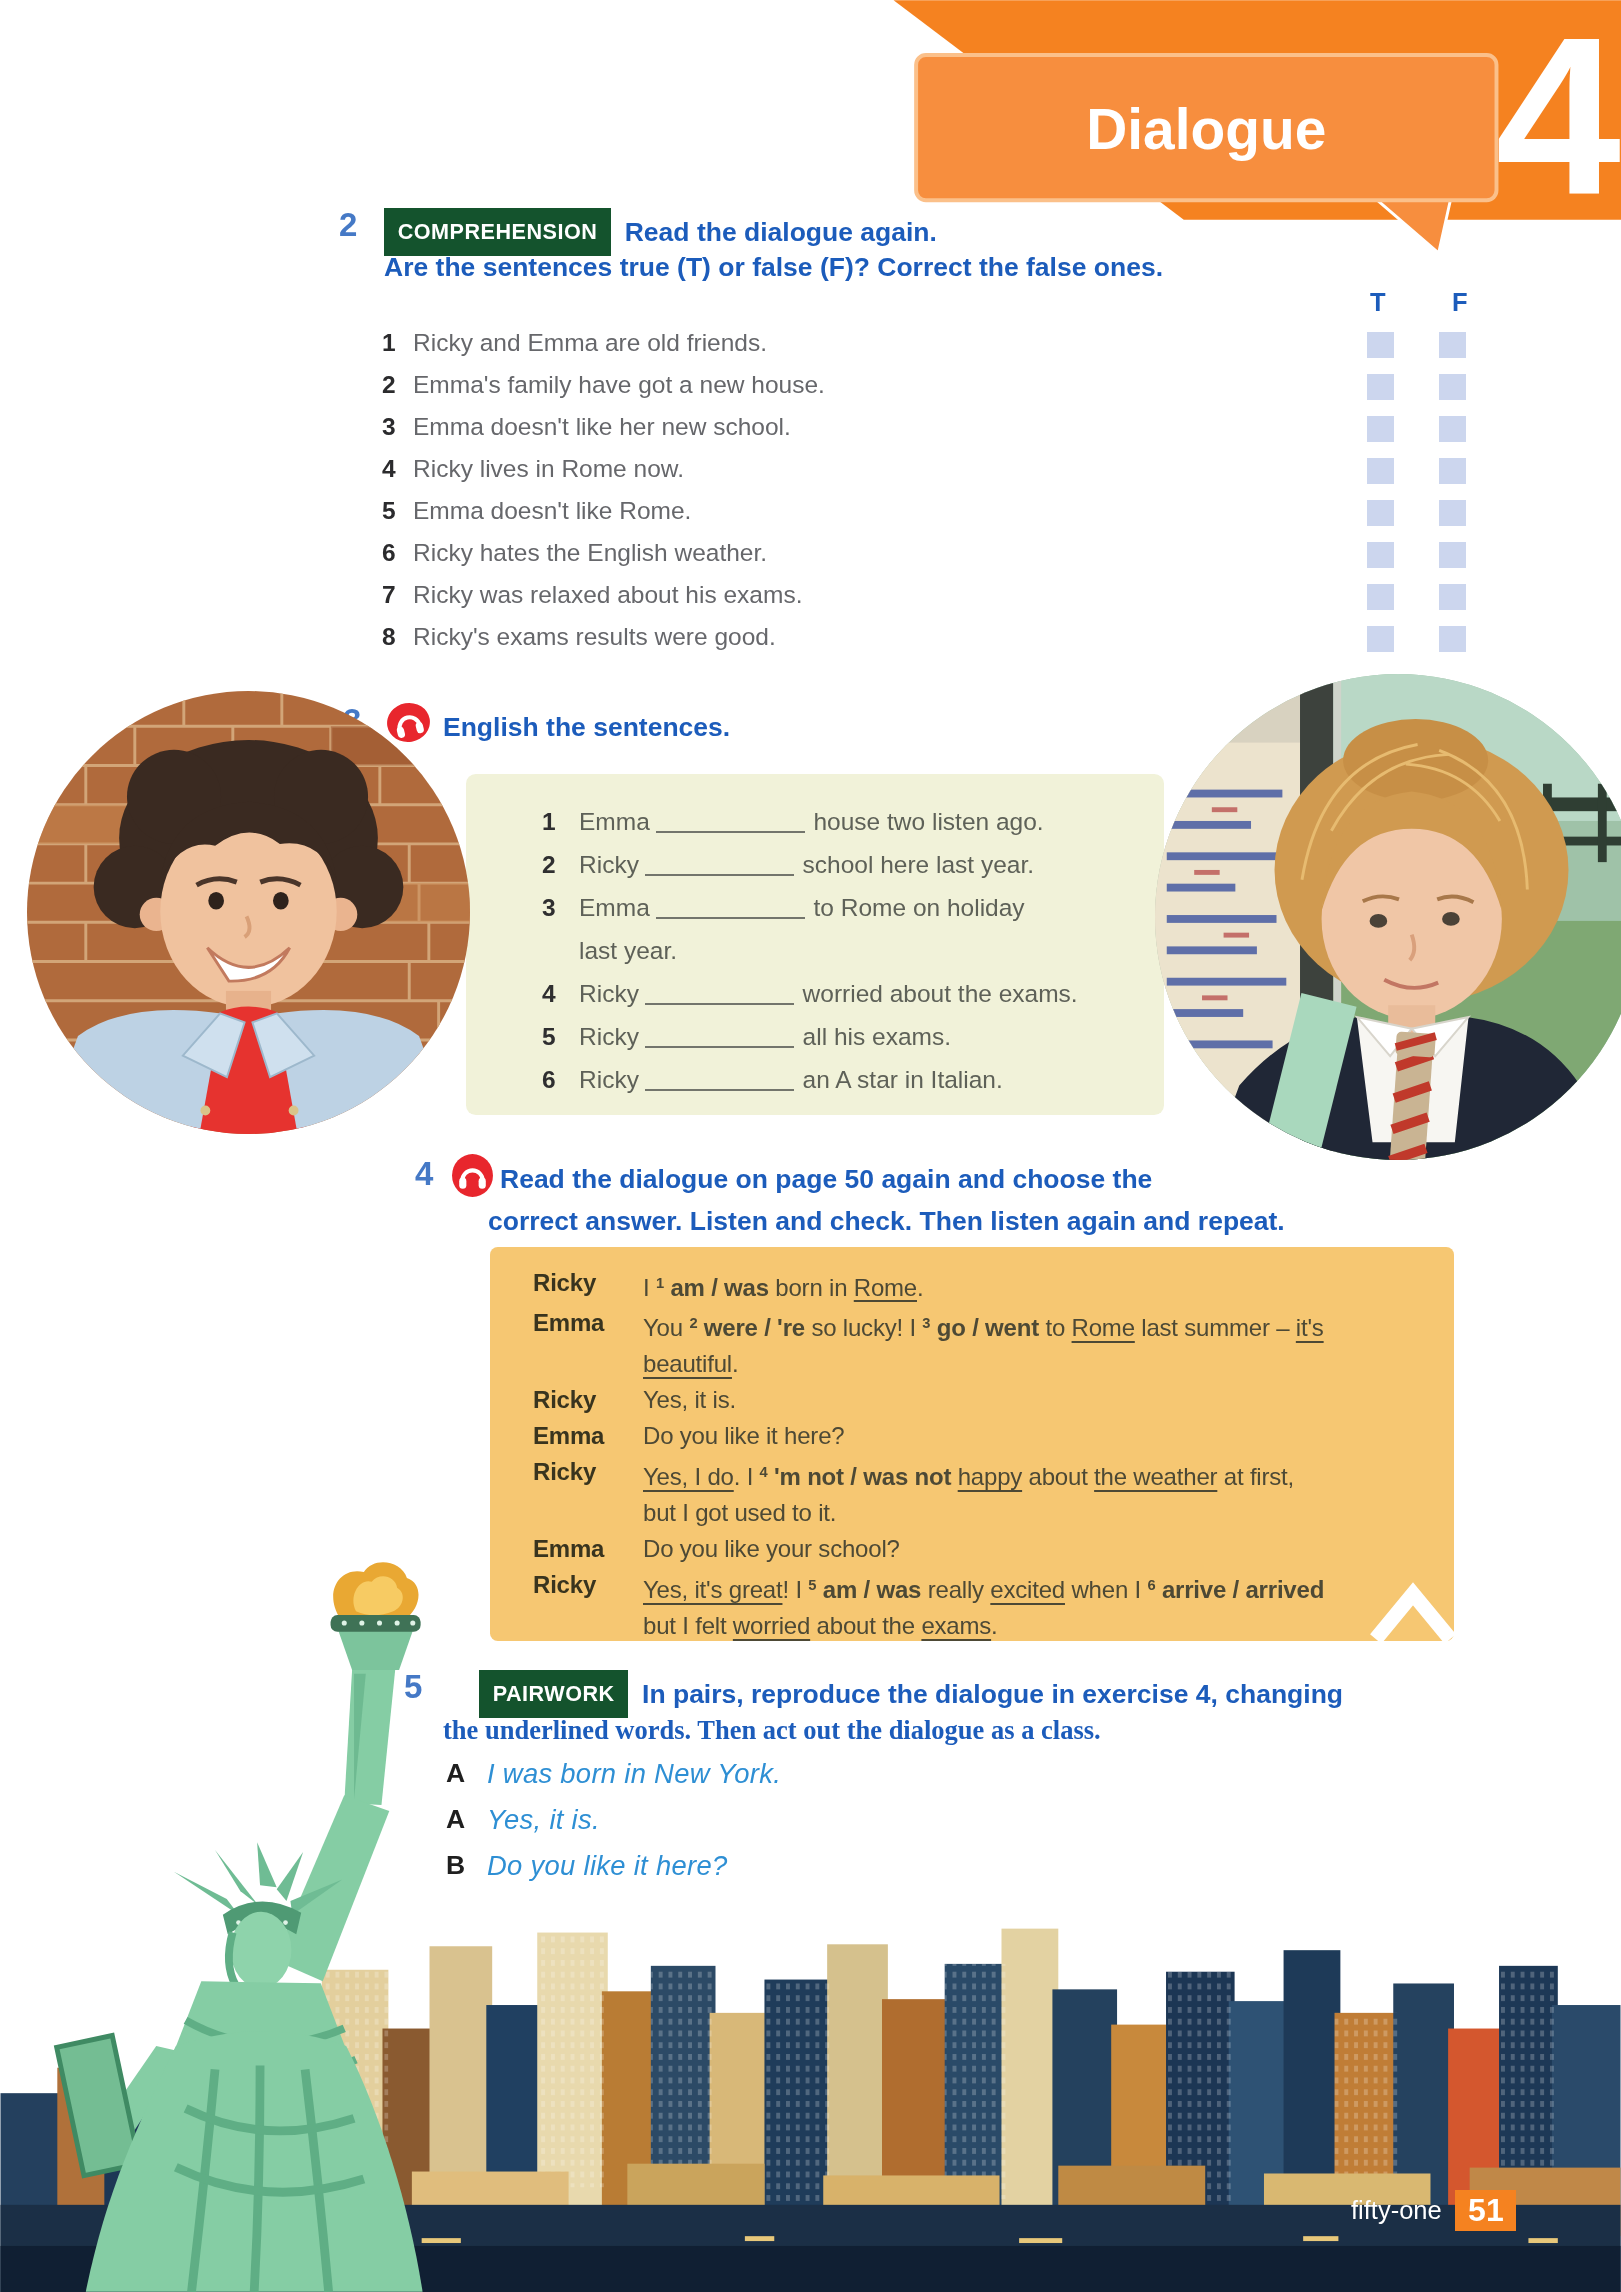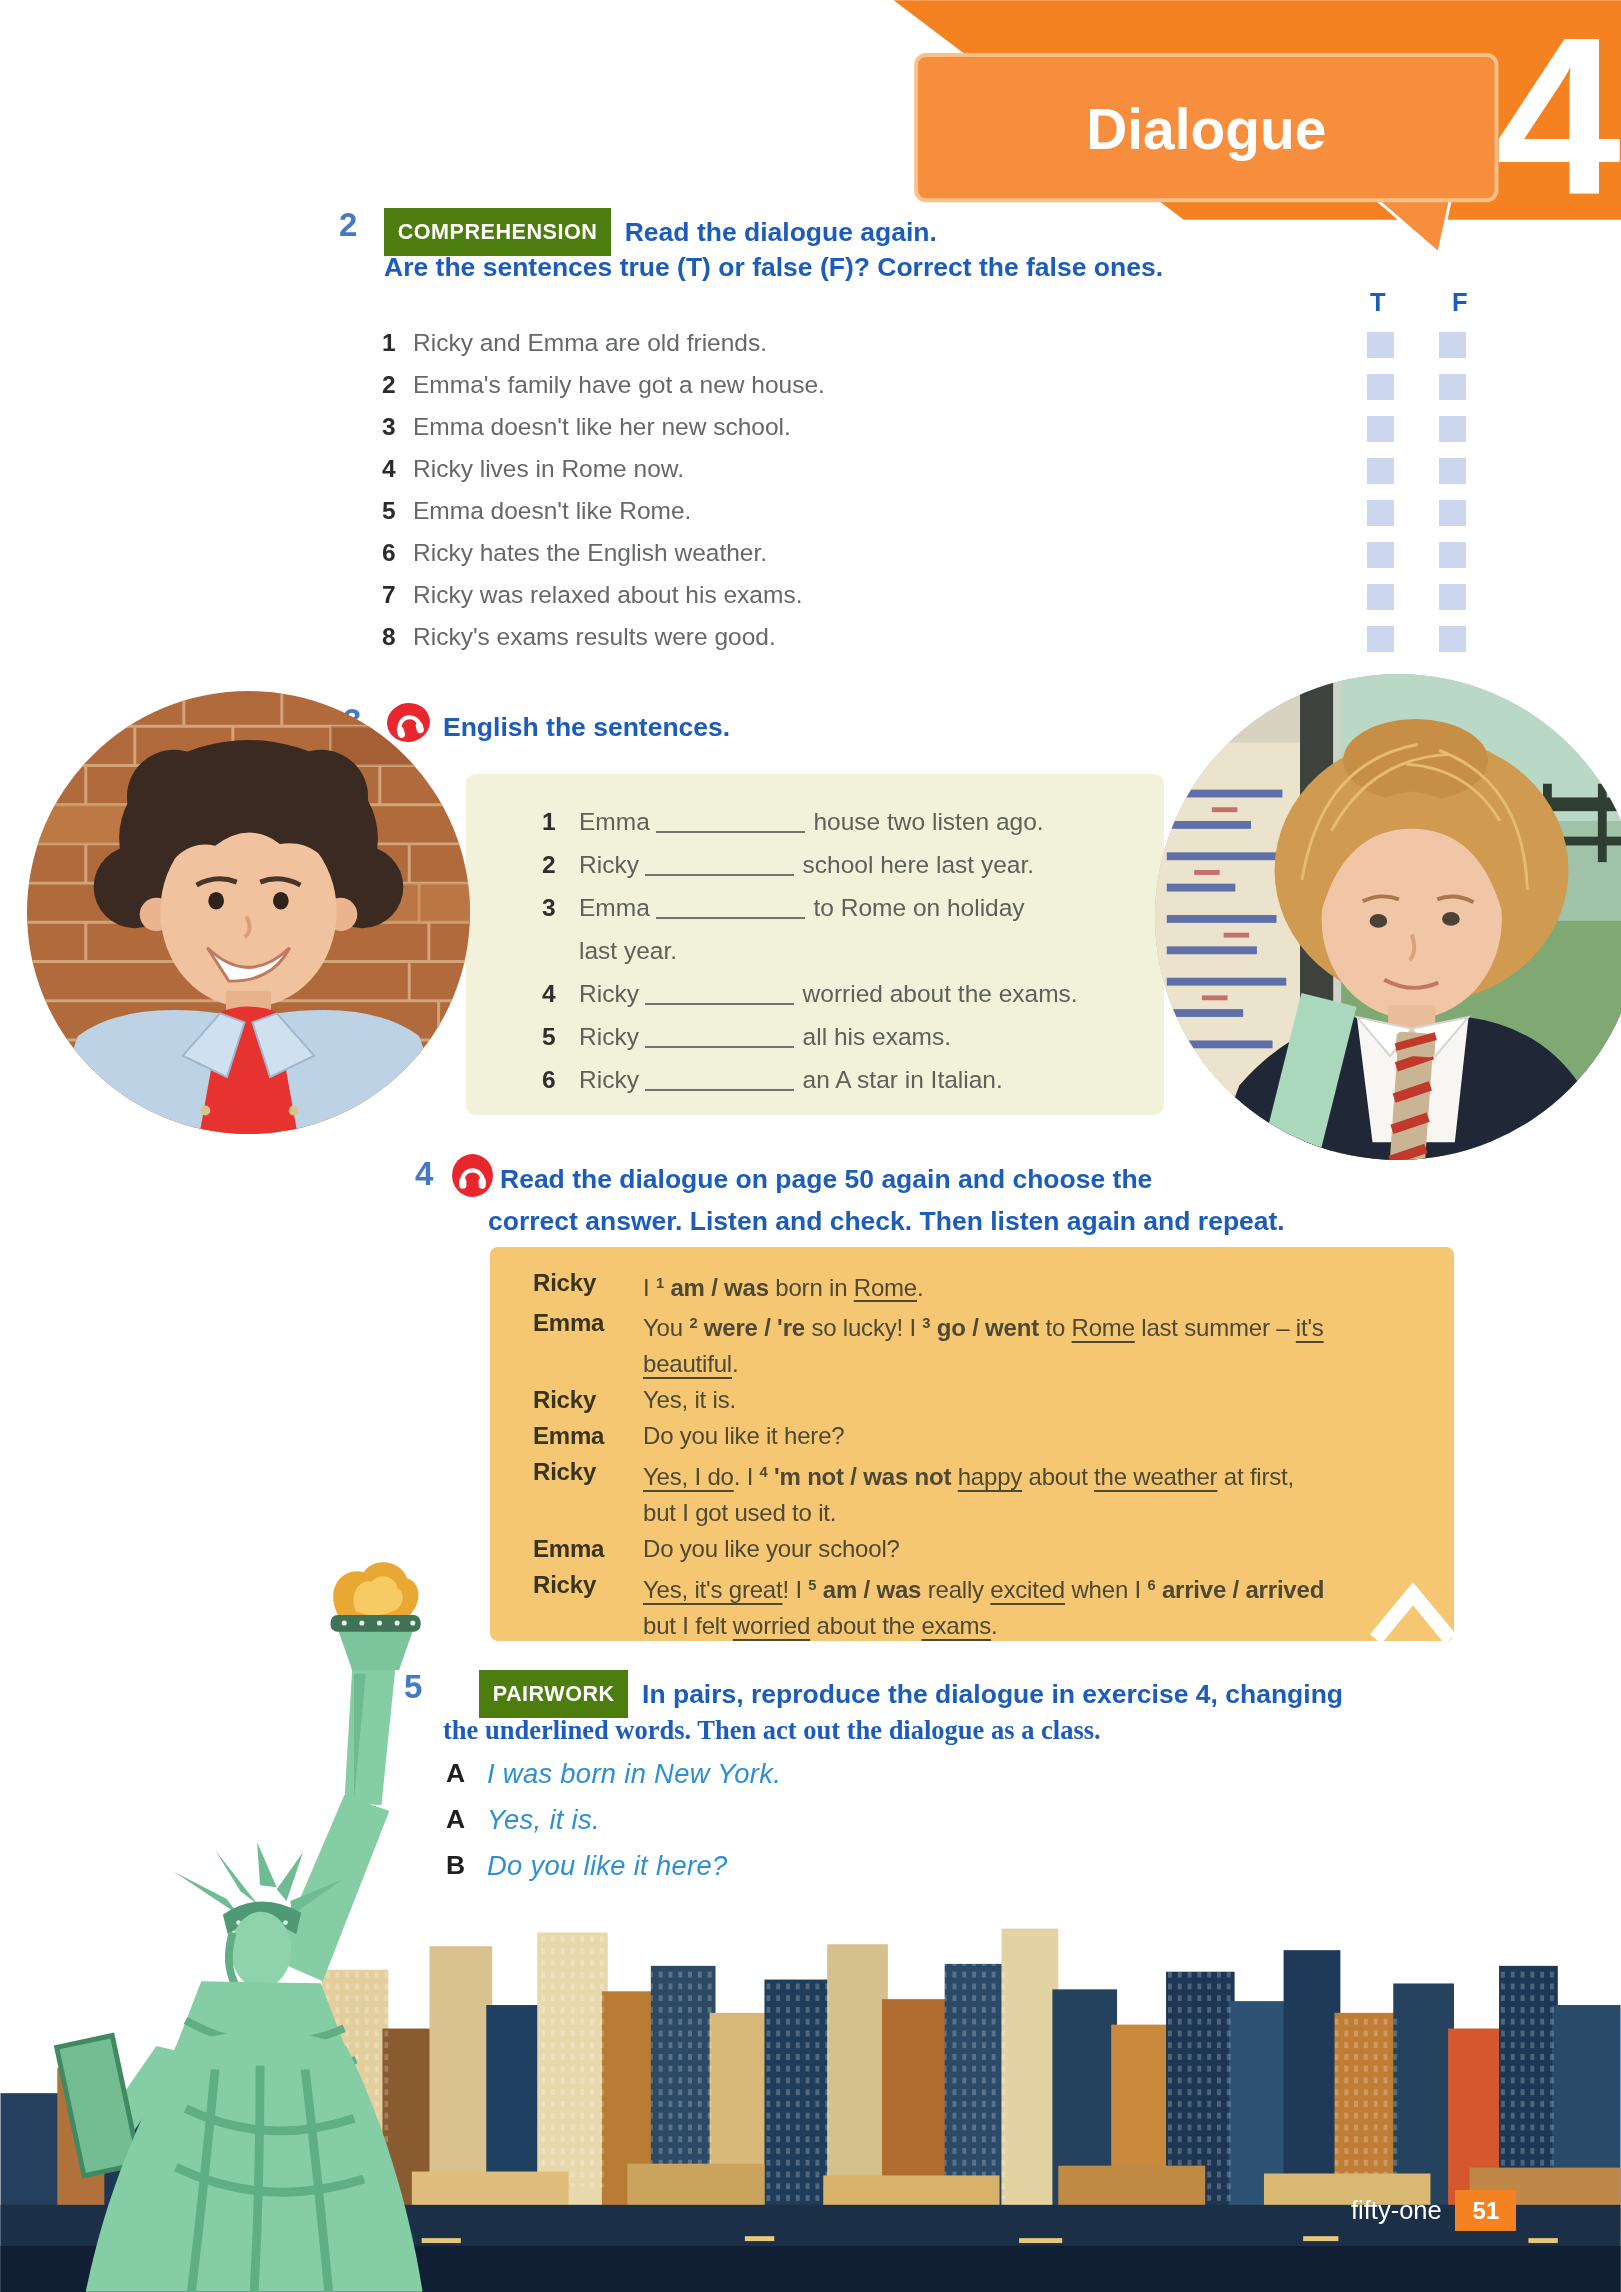--- a/index.html
+++ b/index.html
@@ -3,21 +3,21 @@
 <meta charset="utf-8">
 <style>
   html,body{margin:0;padding:0;}
   body{width:1621px;height:2293px;position:relative;overflow:hidden;background:#ffffff;
        font-family:"Liberation Sans", sans-serif;}
   .abs{position:absolute;}
 
   
   .ex-num{font-size:33px;font-weight:bold;color:#4579c6;}
   .ex-head{font-size:26.5px;font-weight:bold;color:#1c5cbb;line-height:39px;white-space:nowrap;}
-  .badge{display:inline-block;background:#4d7c0f;color:#ffffff;font-size:21.6px;font-weight:bold;
+  .badge{display:inline-block;background:#14532d;color:#ffffff;font-size:21.6px;font-weight:bold;
          padding:3.9px 13.7px 4.9px;margin-right:13.7px;vertical-align:2px;letter-spacing:0.5px;}
 
   
   .tf-col{font-size:25.5px;font-weight:bold;color:#1c5cbb;}
   .tf-row{position:relative;height:42px;font-size:24.5px;color:#66676b;}
   .tf-num{display:inline-block;width:31px;font-weight:bold;color:#2b2b2d;}
   .cb{position:absolute;top:2.9px;width:26.5px;height:26.5px;background:#ccd6ee;}
   .cb-t{left:985px;} .cb-f{left:1057px;}
 
   
@@ -45,21 +45,21 @@
 
   
   .hw-row{height:46px;font-size:27.4px;}
   .hw-sp{display:inline-block;width:41px;font-weight:bold;color:#1f1f1f;font-size:26.5px;
          font-style:normal;vertical-align:top;}
   .hw-tx{color:#2e8fd4;font-style:italic;letter-spacing:0.3px;}
 
   
   .footer{display:flex;align-items:center;gap:13.7px;z-index:6;}
   .footer-word{color:#ffffff;font-size:25.5px;}
-  .footer-badge{background:#f58220;color:#ffffff;font-size:24px;font-weight:bold;
+  .footer-badge{background:#f58220;color:#ffffff;font-size:32px;font-weight:bold;
                 width:61px;height:41px;display:flex;align-items:center;justify-content:center;}
 
   svg text{font-family:"Liberation Sans", sans-serif;}
 </style>
 </head>
 <body>
 
 <svg class="abs" style="left:872px;top:0;" width="749" height="267" viewBox="0 0 764 272">
   <polygon points="22,0 764,0 764,224 318,224" fill="#f58220"></polygon>
   <polygon points="505,195 578,258 592,195" fill="#f78e3e" stroke="#ffffff" stroke-width="3"></polygon>

